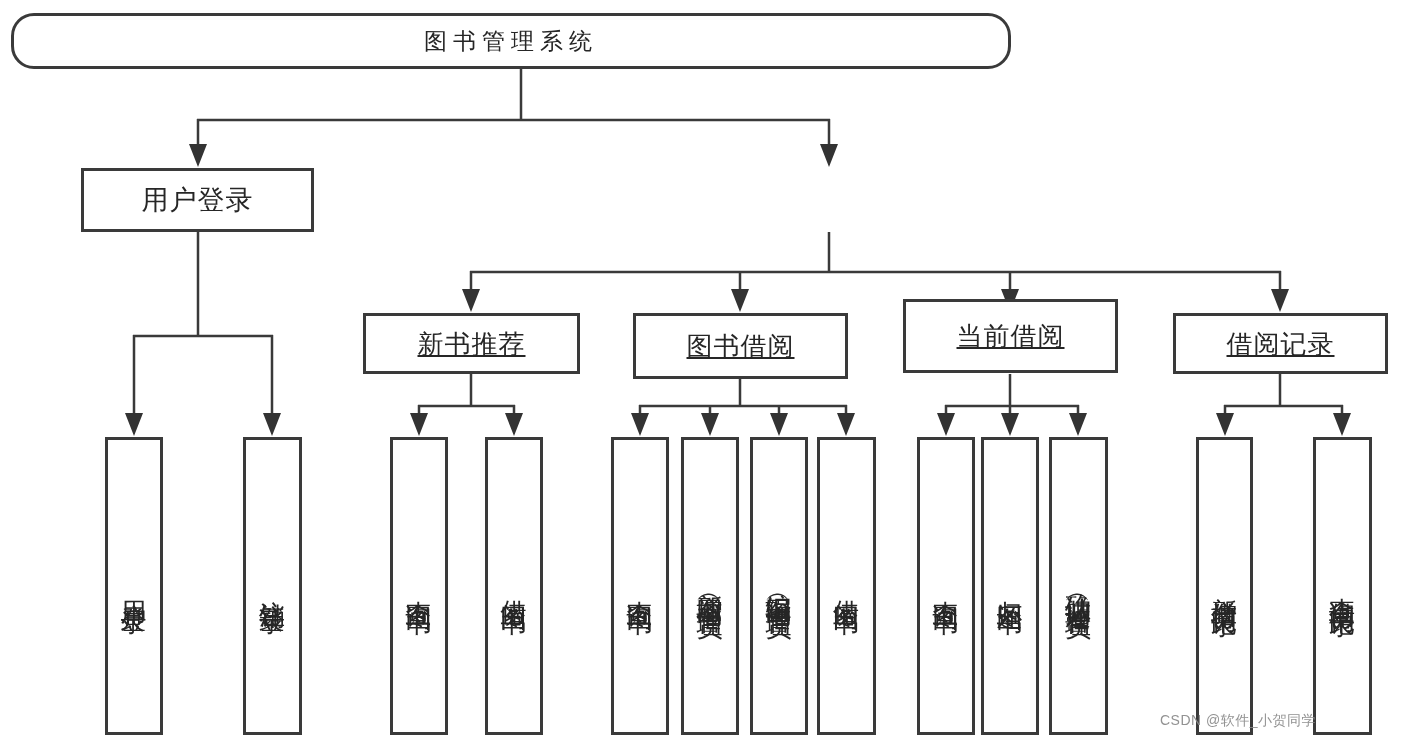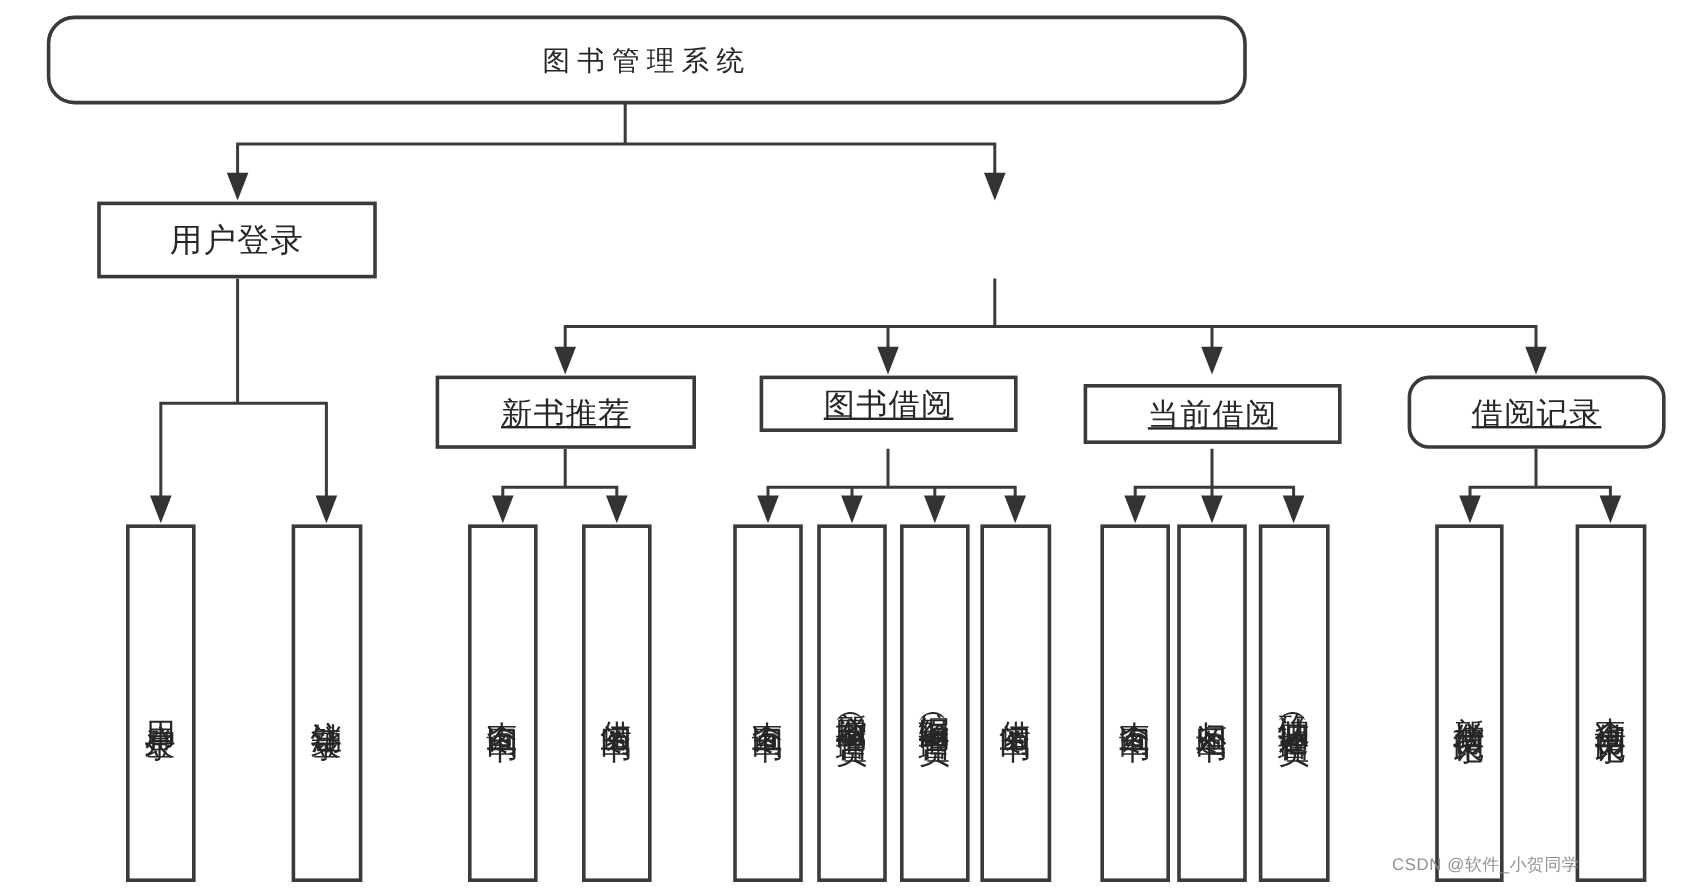--- a/index.html
+++ b/index.html
@@ -86,38 +86,38 @@
       <path fill="#333333" d="M189,144 h18 l-9,23 z M820,144 h18 l-9,23 z
            M462,289 h18 l-9,23 z M731,289 h18 l-9,23 z M1001,289 h18 l-9,23 z M1271,289 h18 l-9,23 z
            M125,413 h18 l-9,23 z M263,413 h18 l-9,23 z
            M410,413 h18 l-9,23 z M505,413 h18 l-9,23 z
            M631,413 h18 l-9,23 z M701,413 h18 l-9,23 z M770,413 h18 l-9,23 z M837,413 h18 l-9,23 z
            M937,413 h18 l-9,23 z M1001,413 h18 l-9,23 z M1069,413 h18 l-9,23 z
            M1216,413 h18 l-9,23 z M1333,413 h18 l-9,23 z"></path>
     </g>
   </svg>
 
-  <div class="box root" style="left:39px; top:13px; width:1000px; height:74px;border-radius:23px;">
+  <div class="box root" style="left:11px; top:13px; width:1000px; height:56px;border-radius:23px;">
     <span class="lbl">图书管理系统</span>
   </div>
 
   <div class="box h2" style="left:81px; top:168px; width:233px; height:64px;">
     <span class="lbl">用户登录</span>
   </div>
 
   <div class="box h3" style="left:363px; top:313px; width:217px; height:61px;">
     <span class="lbl">新书推荐</span>
   </div>
-  <div class="box h3" style="left:633px; top:313px; width:215px; height:47px;">
+  <div class="box h3" style="left:633px; top:313px; width:215px; height:66px;">
     <span class="lbl">图书借阅</span>
   </div>
-  <div class="box h3" style="left:903px; top:320px; width:215px; height:50px;">
+  <div class="box h3" style="left:903px; top:299px; width:215px; height:74px;">
     <span class="lbl">当前借阅</span>
   </div>
-  <div class="box h3" style="left:1173px; top:313px; width:215px; height:61px;border-radius:18px;">
+  <div class="box h3" style="left:1173px; top:313px; width:215px; height:61px;">
     <span class="lbl">借阅记录</span>
   </div>
 
   <div class="box leaf" style="left:105px; top:437px; width:58px; height:298px;">
     <span class="lbl">用户登录</span>
   </div>
   <div class="box leaf" style="left:243px; top:437px; width:59px; height:298px;">
     <span class="lbl">注销登录</span>
   </div>
 

